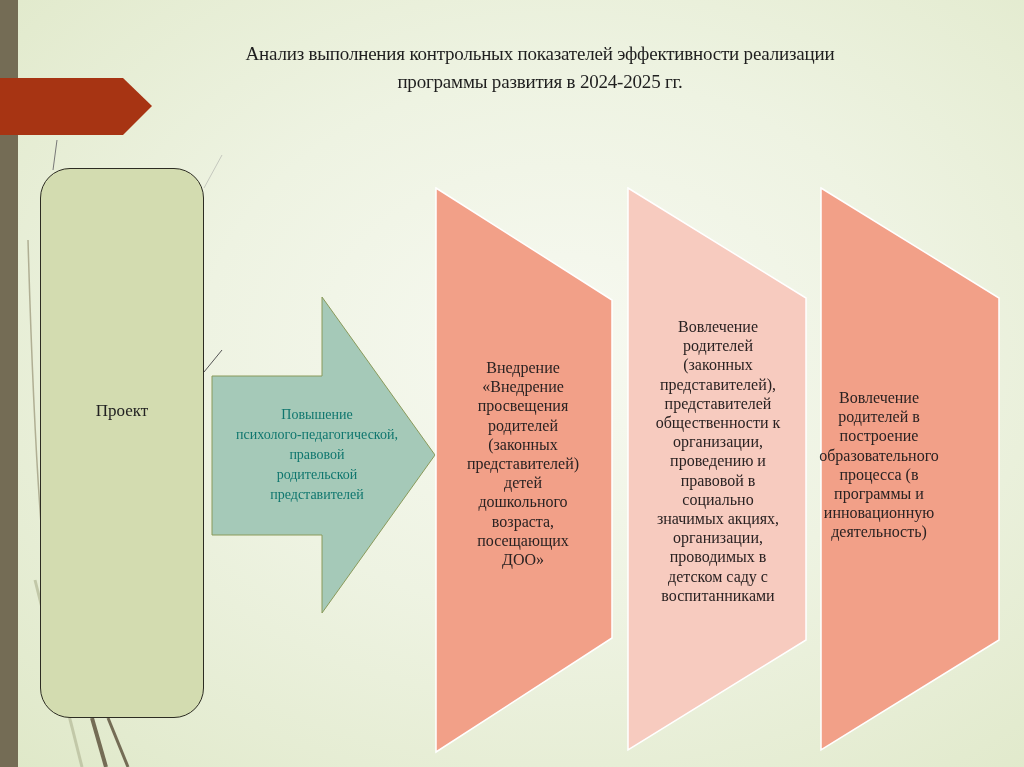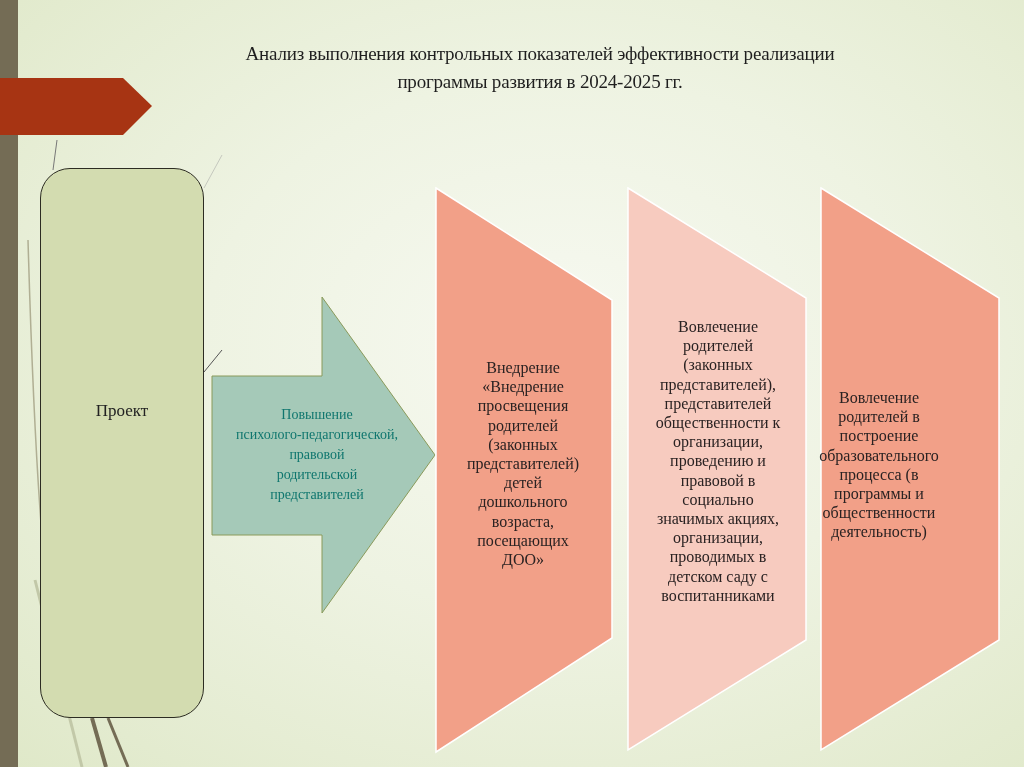--- a/index.html
+++ b/index.html
@@ -115,15 +115,15 @@
   <span>воспитанниками</span>
 </div>
 
 <div class="panel-text p3">
   <span>Вовлечение</span><br>
   <span>родителей в</span><br>
   <span>построение</span><br>
   <span>образовательного</span><br>
   <span>процесса (в</span><br>
   <span>программы и</span><br>
-  <span>общественности</span><br>
+  <span>инновационную</span><br>
   <span>деятельность)</span>
 </div>
 
 </body></html>

